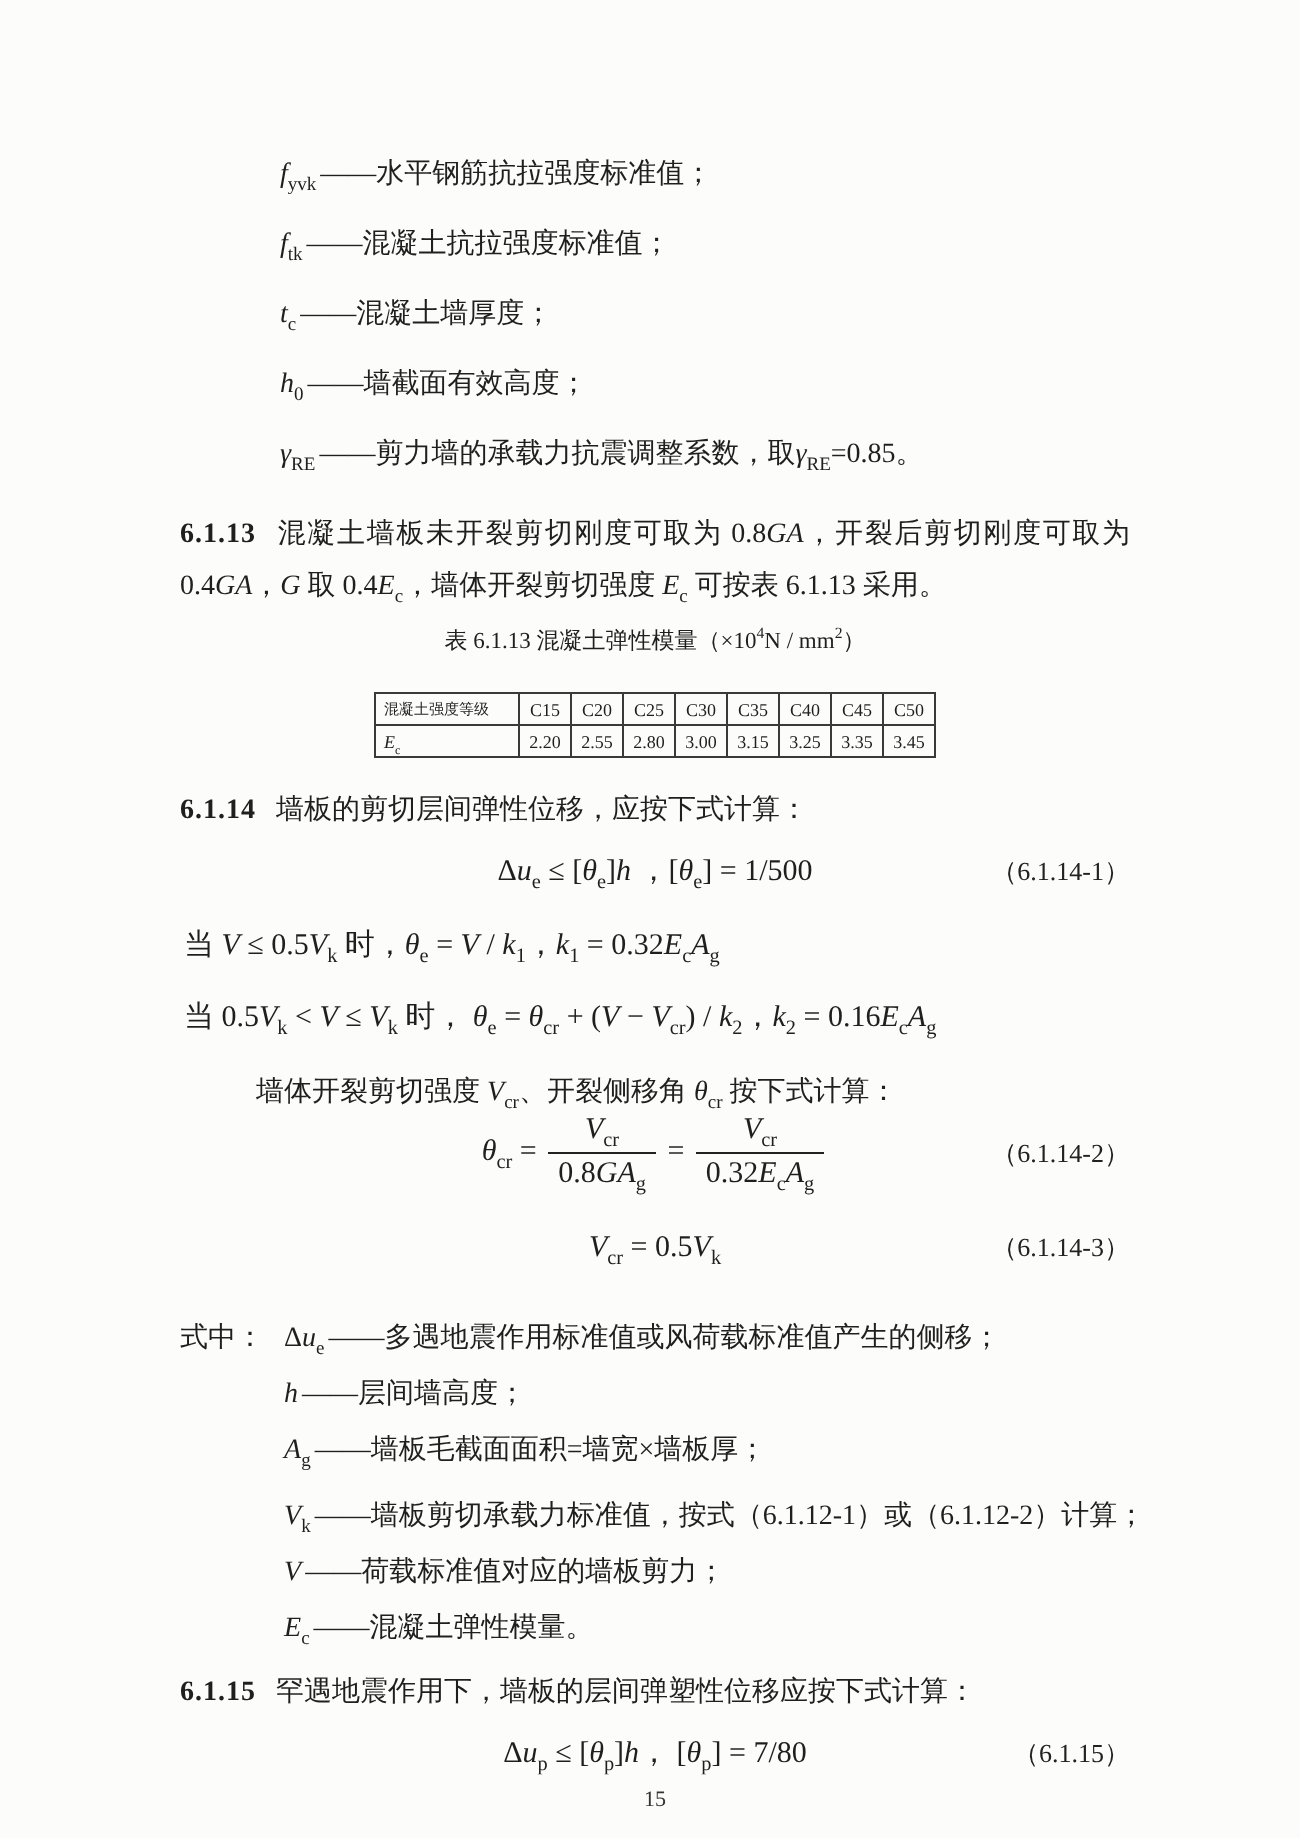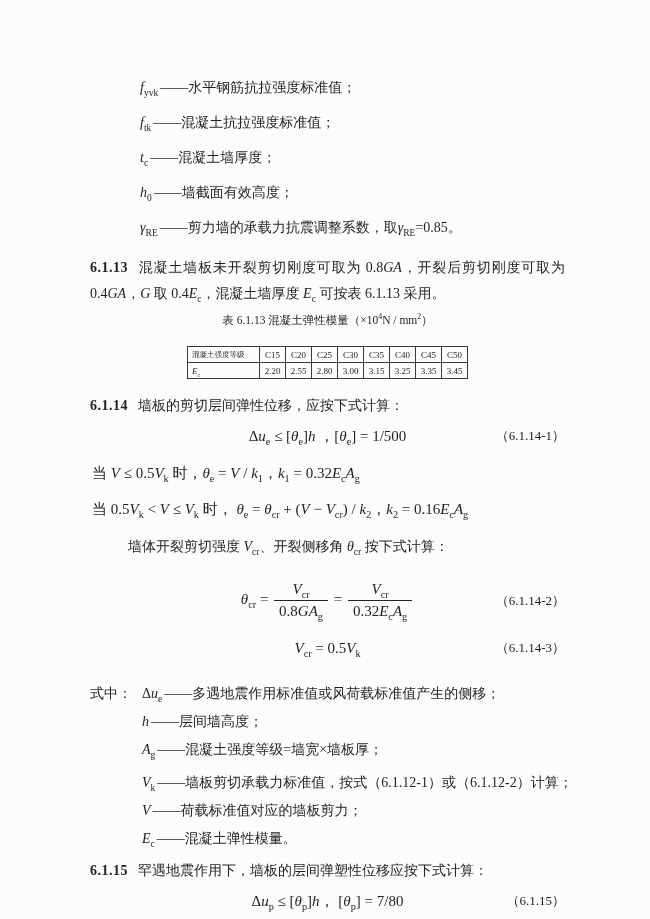--- a/index.html
+++ b/index.html
@@ -54,21 +54,21 @@
   
   .where { margin-top:26px; }
   .w-item { position:relative; padding-left:52px; line-height:17px; margin-bottom:11px; white-space:nowrap; }
   .w-prefix { position:absolute; left:0; top:0; }
   .w-item .sym { margin-right:2px; }
   .w-gap { margin-bottom:16px; }
 
   .pageno { text-align:center; font-size:11px; margin-top:6px; color:#333; }
 
   .mt6 { margin-top:6px; } .mt14 { margin-top:14px; }
-  .mt16 { margin-top:16px; } .mt18 { margin-top:18px; } .mt12 { margin-top:24px; }
+  .mt16 { margin-top:16px; } .mt18 { margin-top:18px; } .mt12 { margin-top:0; }
 </style>
 </head>
 <body>
 
 <div class="page">
 
   <div class="defs-top">
     <div class="def-item">
       <span class="sym"><span class="it">f</span><sub>yvk</sub></span><span class="desc"><span>——水平钢筋抗拉强度标准值；</span></span>
     </div>
@@ -80,21 +80,21 @@
     </div>
     <div class="def-item">
       <span class="sym"><span class="it">h</span><sub>0</sub></span><span class="desc"><span>——墙截面有效高度；</span></span>
     </div>
     <div class="def-item">
       <span class="sym"><span class="it">γ</span><sub>RE</sub></span><span class="desc"><span>——剪力墙的承载力抗震调整系数，取</span><span class="it">γ</span><sub>RE</sub><span>=0.85。</span></span>
     </div>
   </div>
 
   <p class="clause">
-    <span class="cnum">6.1.13</span><span><span>混凝土墙板未开裂剪切刚度可取为 0.8</span><span class="it">GA</span><span>，开裂后剪切刚度可取为 0.4</span><span class="it">GA</span><span>，</span><span class="it">G</span><span> 取 0.4</span><span class="it">E</span><sub>c</sub><span>，混凝土墙厚度 </span><span class="it">E</span><sub>c</sub><span> 可按表 6.1.13 采用。</span></span>
+    <span class="cnum">6.1.13</span><span><span>混凝土墙板未开裂剪切刚度可取为 0.8</span><span class="it">GA</span><span>，开裂后剪切刚度可取为 0.4</span><span class="it">GA</span><span>，</span><span class="it">G</span><span> 取 0.4</span><span class="it">E</span><sub>c</sub><span>，墙体开裂剪切强度 </span><span class="it">E</span><sub>c</sub><span> 可按表 6.1.13 采用。</span></span>
   </p>
 
   <div class="tbl-wrap">
     <div class="tbl-title"><span>表 6.1.13  混凝土弹性模量（×10</span><sup>4</sup><span>N / mm</span><sup>2</sup><span>）</span></div>
     <table class="tbl">
       <tbody>
           <tr>
         <td class="first grade-hdr">混凝土强度等级</td>
         <td>C15</td>
         <td>C20</td>
@@ -145,21 +145,21 @@
   </div>
 
   <div class="where">
     <div class="w-item">
       <span class="w-prefix">式中：</span><span class="sym"><span>Δ</span><span class="it">u</span><sub>e</sub></span><span><span>——多遇地震作用标准值或风荷载标准值产生的侧移；</span></span>
     </div>
     <div class="w-item">
       <span class="sym"><span class="it">h</span></span><span><span>——层间墙高度；</span></span>
     </div>
     <div class="w-item w-gap">
-      <span class="sym"><span class="it">A</span><sub>g</sub></span><span><span>——混凝土强度等级=墙宽×墙板厚；</span></span>
+      <span class="sym"><span class="it">A</span><sub>g</sub></span><span><span>——墙板毛截面面积=墙宽×墙板厚；</span></span>
     </div>
     <div class="w-item">
       <span class="sym"><span class="it">V</span><sub>k</sub></span><span><span>——墙板剪切承载力标准值，按式（6.1.12-1）或（6.1.12-2）计算；</span></span>
     </div>
     <div class="w-item">
       <span class="sym"><span class="it">V</span></span><span><span>——荷载标准值对应的墙板剪力；</span></span>
     </div>
     <div class="w-item">
       <span class="sym"><span class="it">E</span><sub>c</sub></span><span><span>——混凝土弹性模量。</span></span>
     </div>

